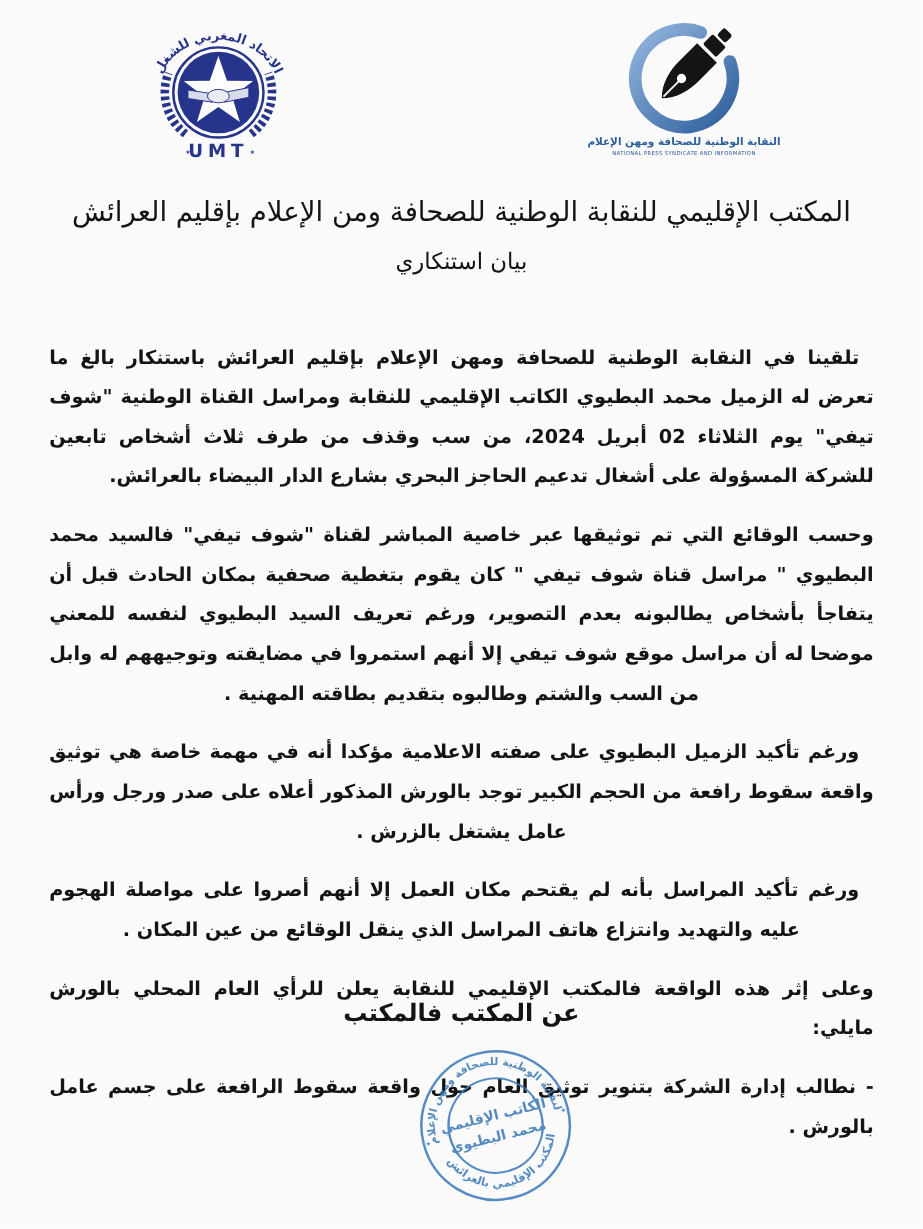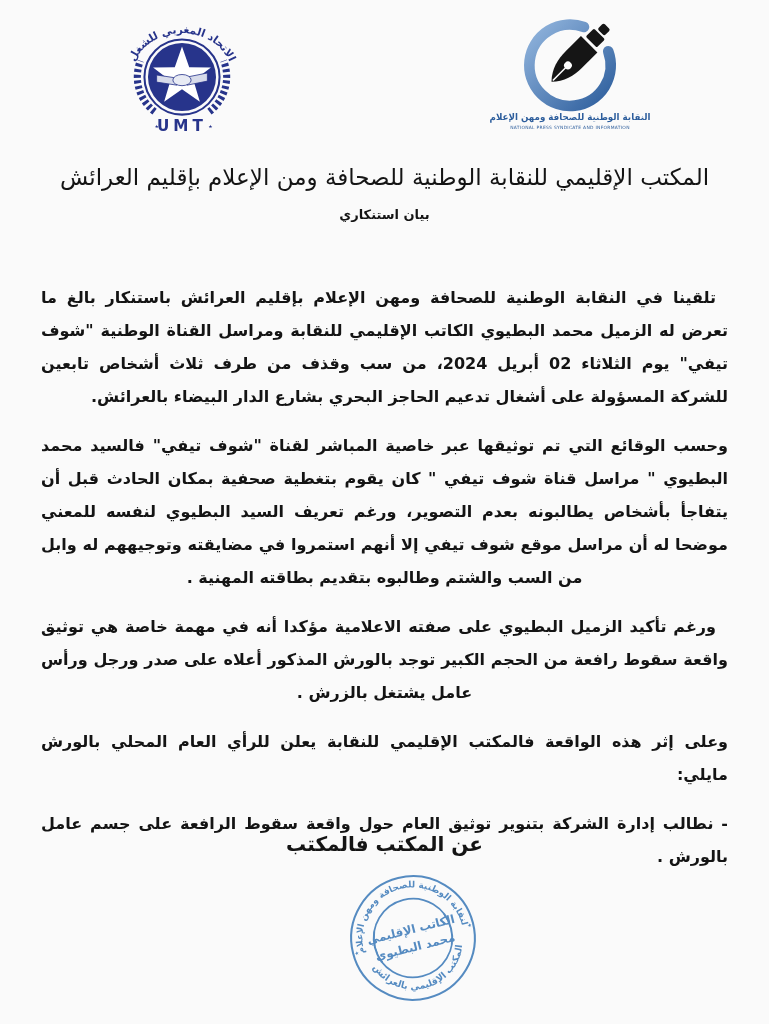--- a/index.html
+++ b/index.html
@@ -10,21 +10,21 @@
   }
   .logo{position:absolute;}
   .logo-umt{left:116px;top:14px;width:132px;height:120px;}
   .logo-press{left:478px;top:12px;width:184px;height:124px;}
   .title{
     position:absolute;top:160px;left:0;right:0;margin:0;
     text-align:center;font-size:23px;font-weight:normal;line-height:1.5;
   }
   .subtitle{
     position:absolute;top:207px;left:0;right:0;margin:0;
-    text-align:center;font-size:13px;font-weight:bold;
+    text-align:center;font-size:19px;font-weight:normal;
   }
   .body-text{
     position:absolute;top:265px;right:25px;left:25px;
     font-size:16px;font-weight:bold;line-height:33px;
   }
   .body-text p{margin:16px;text-align:justify;}
   .p-indent{text-indent:12px;}
   .p-centerlast{text-align-last:center;}
   .p-rightonly{text-align:right;}
   .bullet{text-align:right;}
@@ -83,20 +83,21 @@
     </svg>
   </div>
 
   <h1 class="title">المكتب الإقليمي للنقابة الوطنية للصحافة ومن الإعلام بإقليم العرائش</h1>
   <h2 class="subtitle">بيان استنكاري</h2>
 
   <div class="body-text">
     <p class="p-indent">تلقينا في النقابة الوطنية للصحافة ومهن الإعلام بإقليم العرائش باستنكار بالغ ما تعرض له الزميل محمد البطيوي الكاتب الإقليمي للنقابة ومراسل القناة الوطنية "شوف تيفي" يوم الثلاثاء 02 أبريل 2024، من سب وقذف من طرف ثلاث أشخاص تابعين للشركة المسؤولة على أشغال تدعيم الحاجز البحري بشارع الدار البيضاء بالعرائش.</p>
     <p class="p-centerlast">وحسب الوقائع التي تم توثيقها عبر خاصية المباشر لقناة "شوف تيفي" فالسيد محمد البطيوي " مراسل قناة شوف تيفي " كان يقوم بتغطية صحفية بمكان الحادث قبل أن يتفاجأ بأشخاص يطالبونه بعدم التصوير، ورغم تعريف السيد البطيوي لنفسه للمعني موضحا له أن مراسل موقع شوف تيفي إلا أنهم استمروا في مضايقته وتوجيههم له وابل من السب والشتم وطالبوه بتقديم بطاقته المهنية .</p>
     <p class="p-indent p-centerlast">ورغم تأكيد الزميل البطيوي على صفته الاعلامية مؤكدا أنه في مهمة خاصة هي توثيق واقعة سقوط رافعة من الحجم الكبير توجد بالورش المذكور أعلاه على صدر ورجل ورأس عامل يشتغل بالزرش .</p>
+    <p class="p-indent p-centerlast">ورغم تأكيد المراسل بأنه لم يقتحم مكان العمل إلا أنهم أصروا على مواصلة الهجوم عليه والتهديد وانتزاع هاتف المراسل الذي ينقل الوقائع من عين المكان .</p>
     <p class="p-rightonly">وعلى إثر هذه الواقعة فالمكتب الإقليمي للنقابة يعلن للرأي العام المحلي بالورش مايلي:</p>
     <p class="bullet">- نطالب إدارة الشركة بتنوير توثيق العام حول واقعة سقوط الرافعة على جسم عامل بالورش .</p>
   </div>
 
   <div class="closing">عن المكتب فالمكتب</div>
 
   <div class="stamp">
     <svg viewBox="0 0 220 170" width="206" height="160">
       <defs>
         <path id="stTop" d="M 56,85 A 54,54 0 1 1 164,85"></path>

